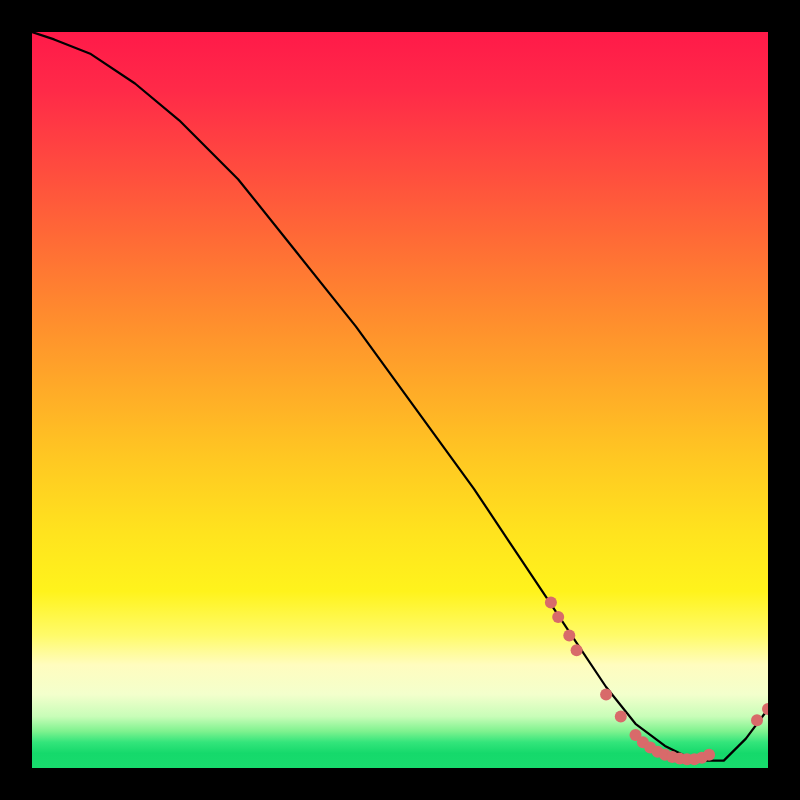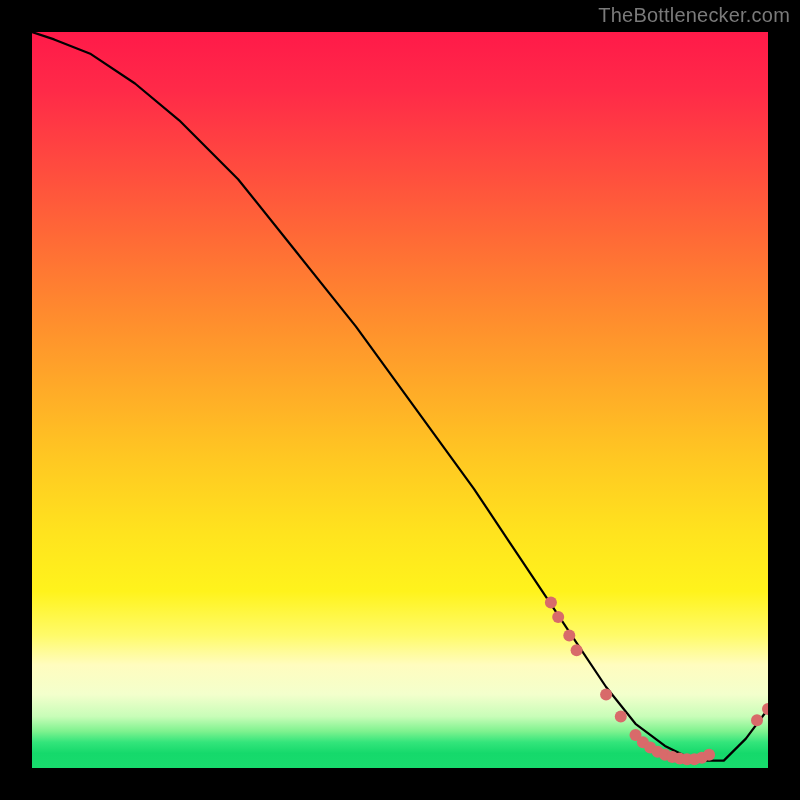--- a/index.html
+++ b/index.html
@@ -58,21 +58,20 @@
     left: 0;
     top: 0;
     width: 736px;
     height: 736px;
   }
 </style>
 </head>
 <body>
 
 <div class="wrap">
-  <div class="source">TheBottlenecker.com</div>
   <div class="plot">
     <svg class="curve" viewBox="0 0 736 736" preserveAspectRatio="none">
       <path id="curve-path" fill="none" stroke-width="2.2" stroke-linecap="round" stroke-linejoin="round" d="M0.0 0.0 L22.1 7.4 L58.9 22.1 L103.0 51.5 L147.2 88.3 L206.1 147.2 L265.0 220.8 L323.8 294.4 L382.7 375.4 L441.6 456.3 L485.8 522.6 L515.2 566.7 L544.6 610.9 L574.1 655.0 L603.5 691.8 L633.0 713.9 L662.4 728.6 L691.8 728.6 L713.9 706.6 L736.0 677.1" stroke="#000000"></path>
       <g id="markers">
           <circle cx="518.9" cy="570.4" r="6" fill="#d86a6a"></circle>
           <circle cx="526.2" cy="585.1" r="6" fill="#d86a6a"></circle>
           <circle cx="537.3" cy="603.5" r="6" fill="#d86a6a"></circle>
           <circle cx="544.6" cy="618.2" r="6" fill="#d86a6a"></circle>
           <circle cx="574.1" cy="662.4" r="6" fill="#d86a6a"></circle>
           <circle cx="588.8" cy="684.5" r="6" fill="#d86a6a"></circle>

